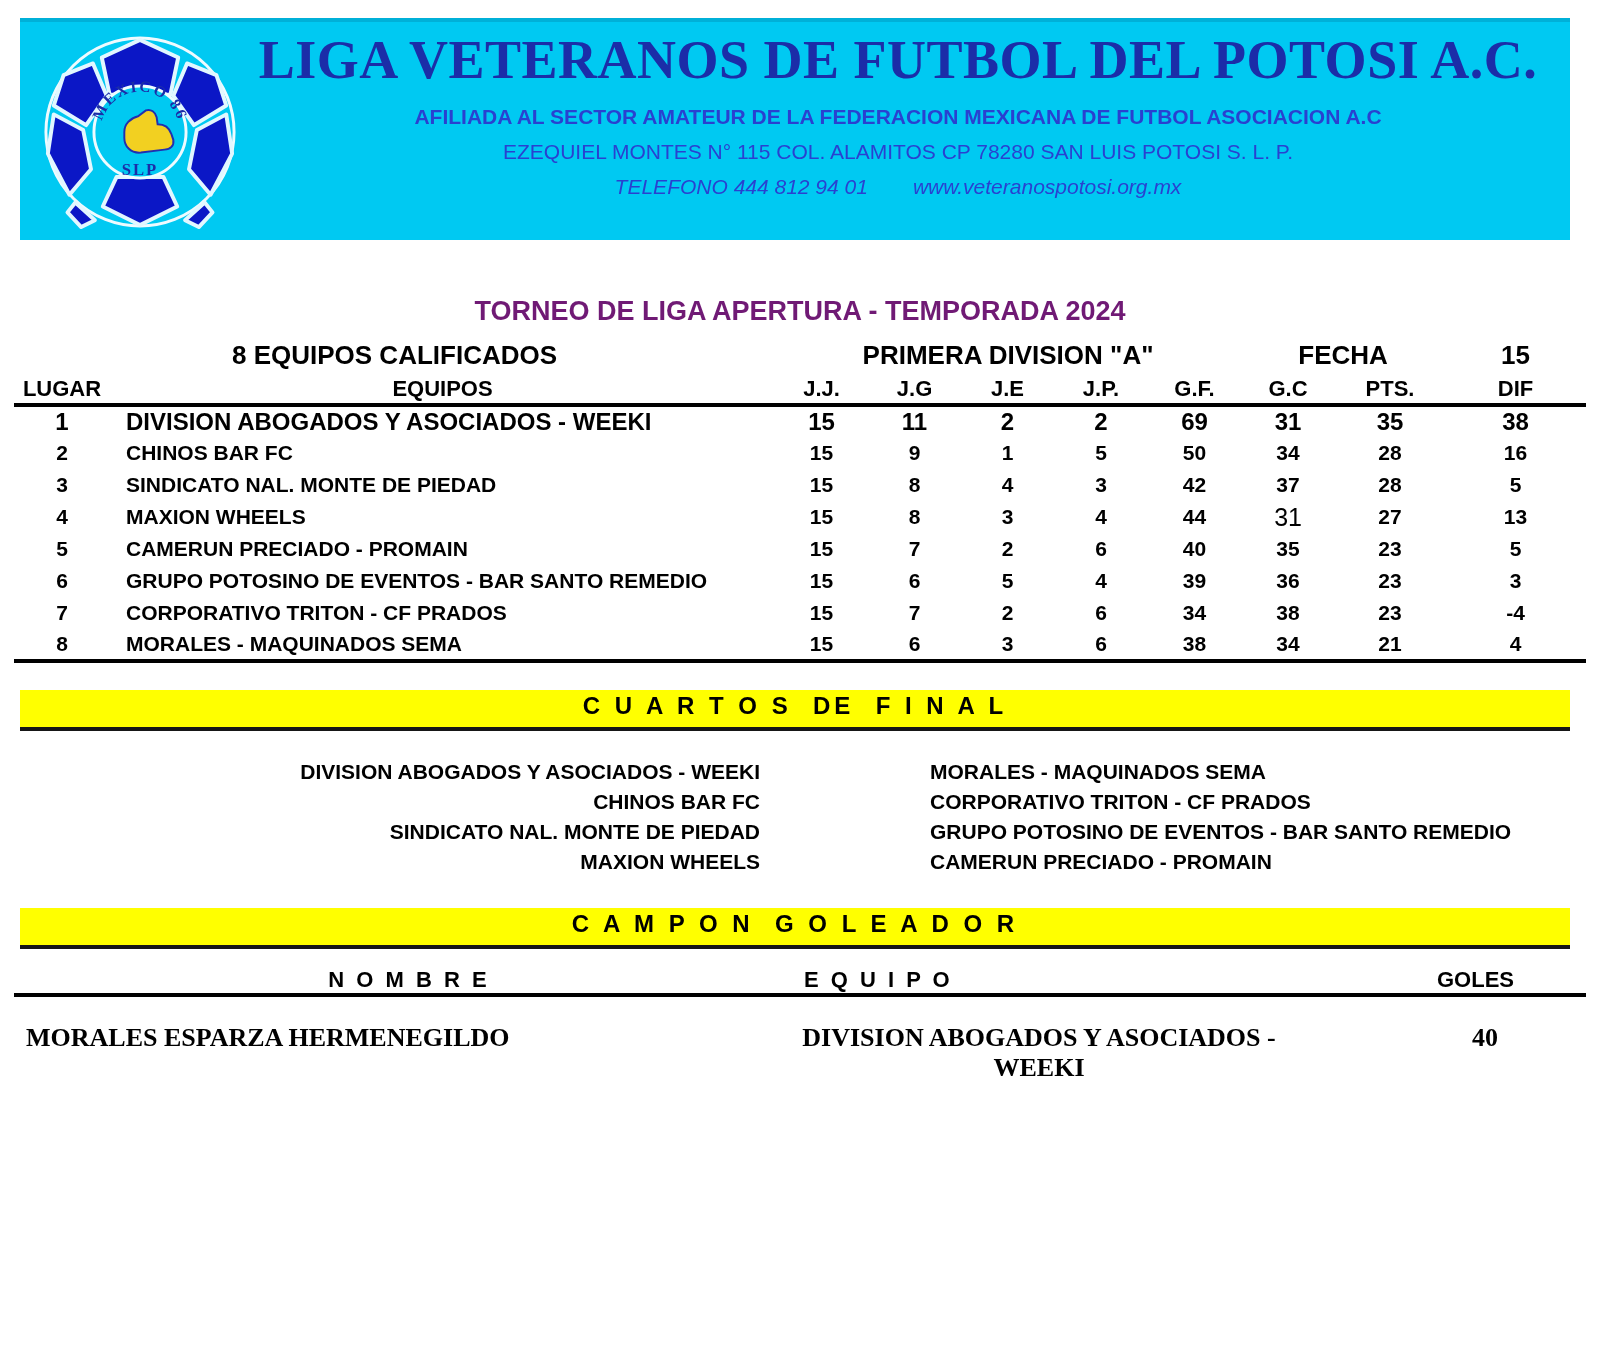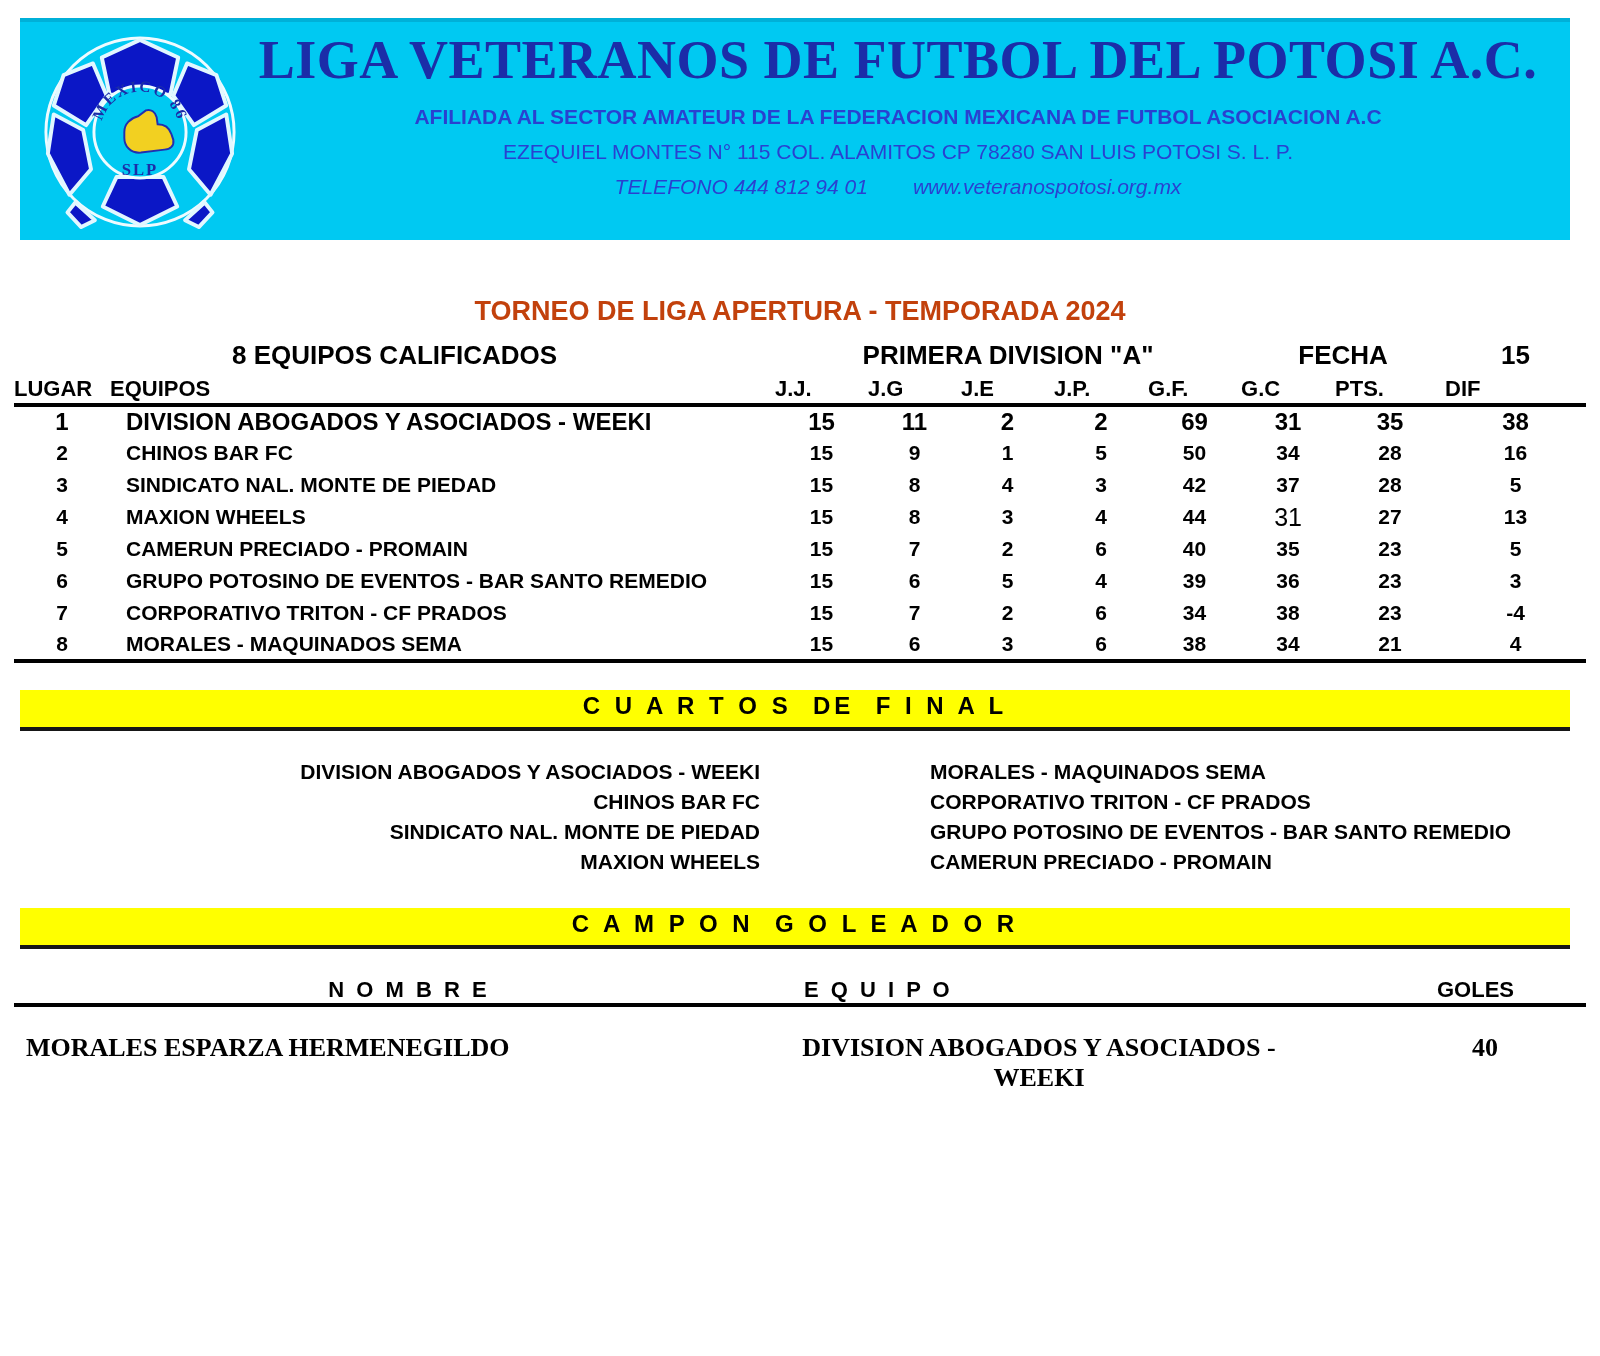--- a/index.html
+++ b/index.html
@@ -38,26 +38,26 @@
   .sub1 { margin-top: 20px; font-weight: bold; }
   .sub2 { margin-top: 9px; }
   .sub3 { margin-top: 9px; font-style: italic; }
   .sub3 .gap { display: inline-block; width: 45px; }
 
   
   .standings { margin: 56px 14px 0 14px; }
   .tourn-title {
     margin: 0 0 10px 0;
     text-align: center;
-    font-size: 27px; font-weight: bold; color: #c2410c;
+    font-size: 27px; font-weight: bold; color: #701a75;
   }
   table.standings-table { width: 100%; border-collapse: collapse; table-layout: fixed; border-bottom: 4px solid #000; }
   .standings-table td, .standings-table th { padding: 0; }
   tr.pre-head td { font-size: 26px; font-weight: bold; height: 37px; text-align: center; vertical-align: middle; }
-  tr.col-head th { font-size: 22px; font-weight: bold; height: 31px; text-align: left; vertical-align: middle; border-bottom: 4px solid #000; }
+  tr.col-head th { font-size: 22px; font-weight: bold; height: 31px; text-align: center; vertical-align: middle; border-bottom: 4px solid #000; }
   th.h-equipos { text-align: center; }
   tbody td { height: 32px; vertical-align: middle; font-weight: bold; font-size: 21px; }
   td.c-lugar { text-align: center; }
   td.c-equipo { text-align: left; padding-left: 16px; }
   td.c-num { text-align: center; }
   tr.row-emph td { font-size: 24px; }
   td.cell-big { font-size: 25px; font-weight: normal; }
 
   
   .band {
@@ -75,21 +75,21 @@
 
   
   .matches { margin-top: 26px; }
   .match-row { display: flex; height: 30px; align-items: center; font-weight: bold; font-size: 21px; }
   .match-left { width: 760px; text-align: right; }
   .match-right { margin-left: 170px; text-align: left; }
 
   
   .gol-head {
     display: flex; align-items: center;
-    margin: 27px 14px 0 14px;
+    margin: 17px 14px 0 14px;
     height: 31px;
     border-bottom: 4px solid #000;
     font-size: 22px; font-weight: bold;
   }
   .gh-nombre { width: 790px; text-align: center; white-space: pre; letter-spacing: 3px; }
   .gh-equipo { width: 620px; text-align: left; white-space: pre; letter-spacing: 3px; }
   .gh-goles  { flex: 1; text-align: right; padding-right: 72px; }
   .gol-row { display: flex; margin: 26px 14px 0 14px; height: 30px; font-size: 26px; font-weight: bold; font-family: Liberation Serif, serif; }
   .gv-nombre { width: 745px; padding-left: 12px; text-align: left; }
   .gv-equipo { width: 560px; text-align: center; }

